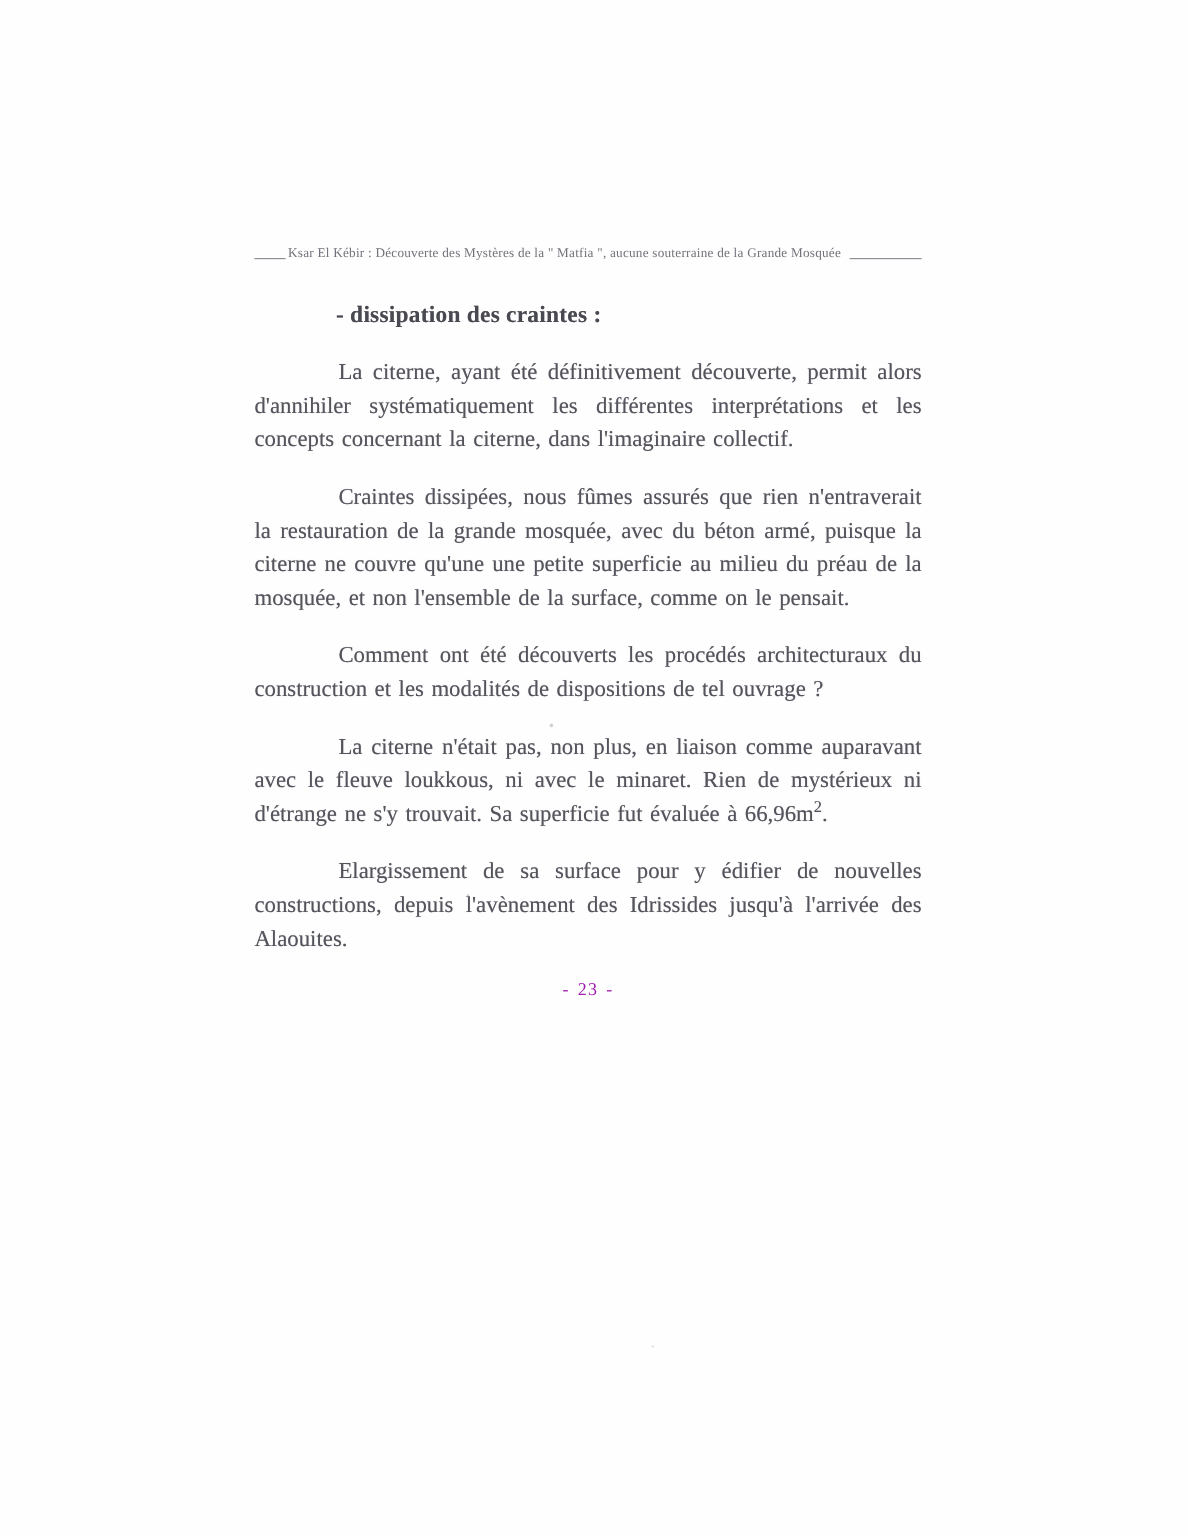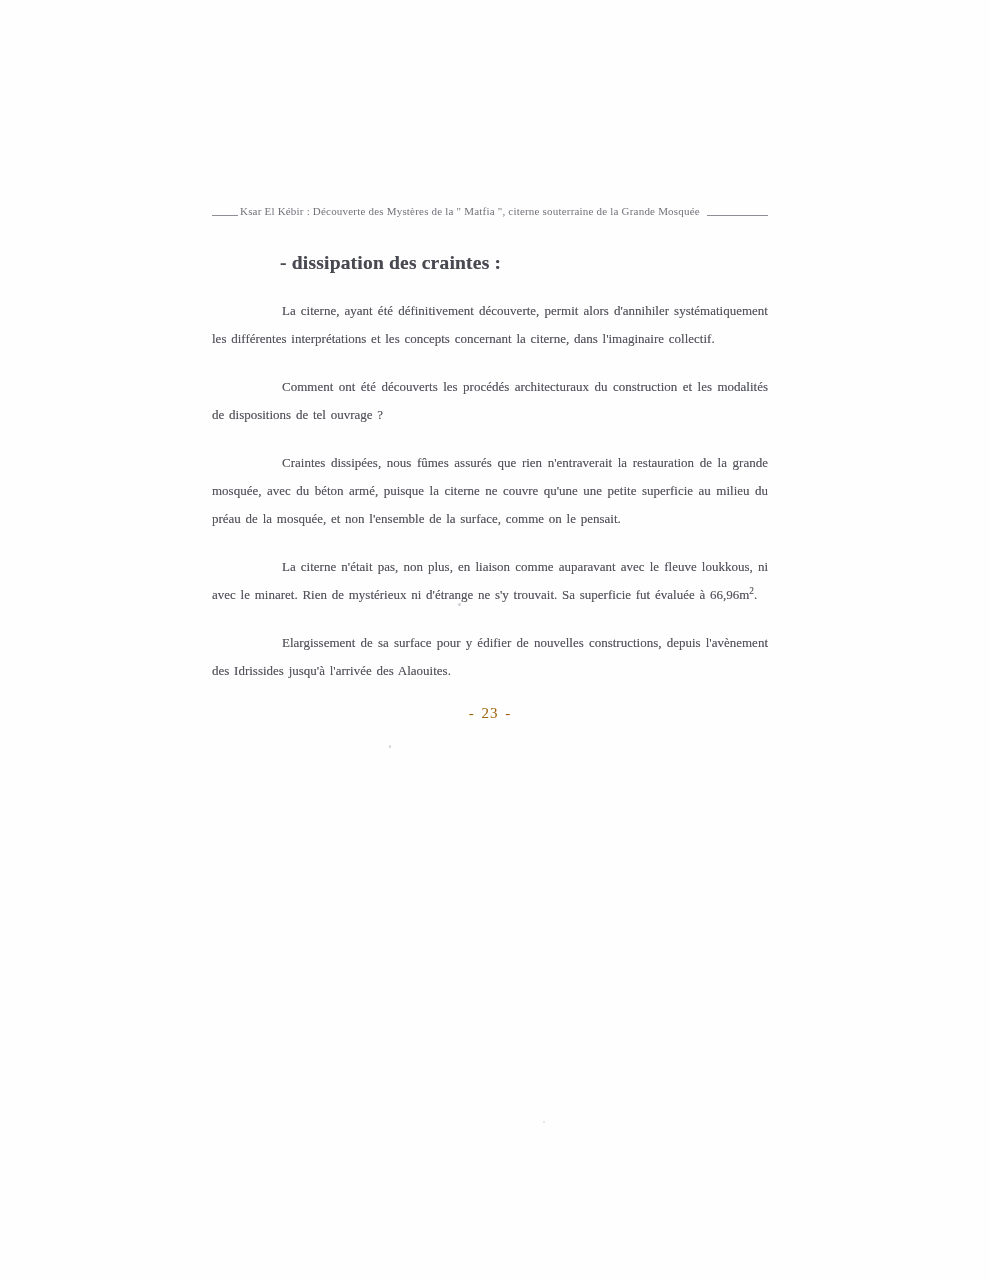--- a/index.html
+++ b/index.html
@@ -57,38 +57,38 @@
     padding-left: 68px;
     letter-spacing: 0.2px;
     line-height: 26px;
     text-shadow: 0 0 0.5px rgba(73,73,81,0.55);
     font-family: Liberation Serif, serif;
   }
   h2.doc-heading.second {
     margin-top: 27px;
   }
   p.body-para {
-    font-size: 13px;
+    font-size: 19px;
     line-height: 28px;
     color: #54545d;
     text-align: justify;
     text-indent: 70px;
     margin: 0 0 20px 0;
     word-spacing: 1.5px;
     text-shadow: 0 0 0.6px rgba(84,84,93,0.5);
   }
   p.body-para sup {
     font-size: 0.72em;
     line-height: 0;
     vertical-align: super;
   }
   .page-number {
     text-align: center;
     font-size: 15px;
-    color: #a16207;
+    color: #a21caf;
     margin-top: 18px;
     letter-spacing: 1px;
     word-spacing: 2px;
   }
   
   .speck {
     position: absolute;
     background: #9a9aa2;
     border-radius: 50%;
     opacity: 0.45;
@@ -99,31 +99,31 @@
 </style>
 </head>
 <body>
 
 <div class="page">
 
   <div class="content">
 
     <div class="running-header">
       <span class="rule rule-left"></span>
-      <span class="header-text">Ksar El Kébir : Découverte des Mystères de la " Matfia ", citerne souterraine de la Grande  Mosquée</span>
+      <span class="header-text">Ksar El Kébir : Découverte des Mystères de la " Matfia ", aucune souterraine de la Grande  Mosquée</span>
       <span class="rule rule-right"></span>
     </div>
 
     <h2 class="doc-heading">- dissipation des craintes :</h2>
 
     <p class="body-para">La citerne, ayant été définitivement découverte, permit alors d'annihiler systématiquement les différentes interprétations et les concepts  concernant la citerne, dans l'imaginaire collectif.</p>
 
+    <p class="body-para">Craintes dissipées, nous fûmes assurés que rien n'entraverait la restauration de la grande mosquée, avec du béton armé, puisque la citerne ne couvre qu'une une petite superficie au milieu du préau de la mosquée, et non l'ensemble de la surface, comme on  le pensait.</p>
+
     <p class="body-para">Comment ont été découverts les procédés  architecturaux du construction  et les modalités de dispositions de tel ouvrage ?</p>
-
-    <p class="body-para">Craintes dissipées, nous fûmes assurés que rien n'entraverait la restauration de la grande mosquée, avec du béton armé, puisque la citerne ne couvre qu'une une petite superficie au milieu du préau de la mosquée, et non l'ensemble de la surface, comme on  le pensait.</p>
 
     <p class="body-para"><span>La citerne n'était pas, non plus, en liaison comme auparavant avec le fleuve loukkous, ni avec le minaret. Rien de mystérieux ni d'étrange ne s'y trouvait. Sa superficie  fut évaluée à 66,96m</span><sup>2</sup><span>.</span></p>
 
 
 
     <p class="body-para">Elargissement de sa  surface pour y édifier de nouvelles constructions, depuis l'avènement  des Idrissides  jusqu'à l'arrivée des Alaouites.</p>
 
 
     <div class="page-number">- 23 -</div>
 

